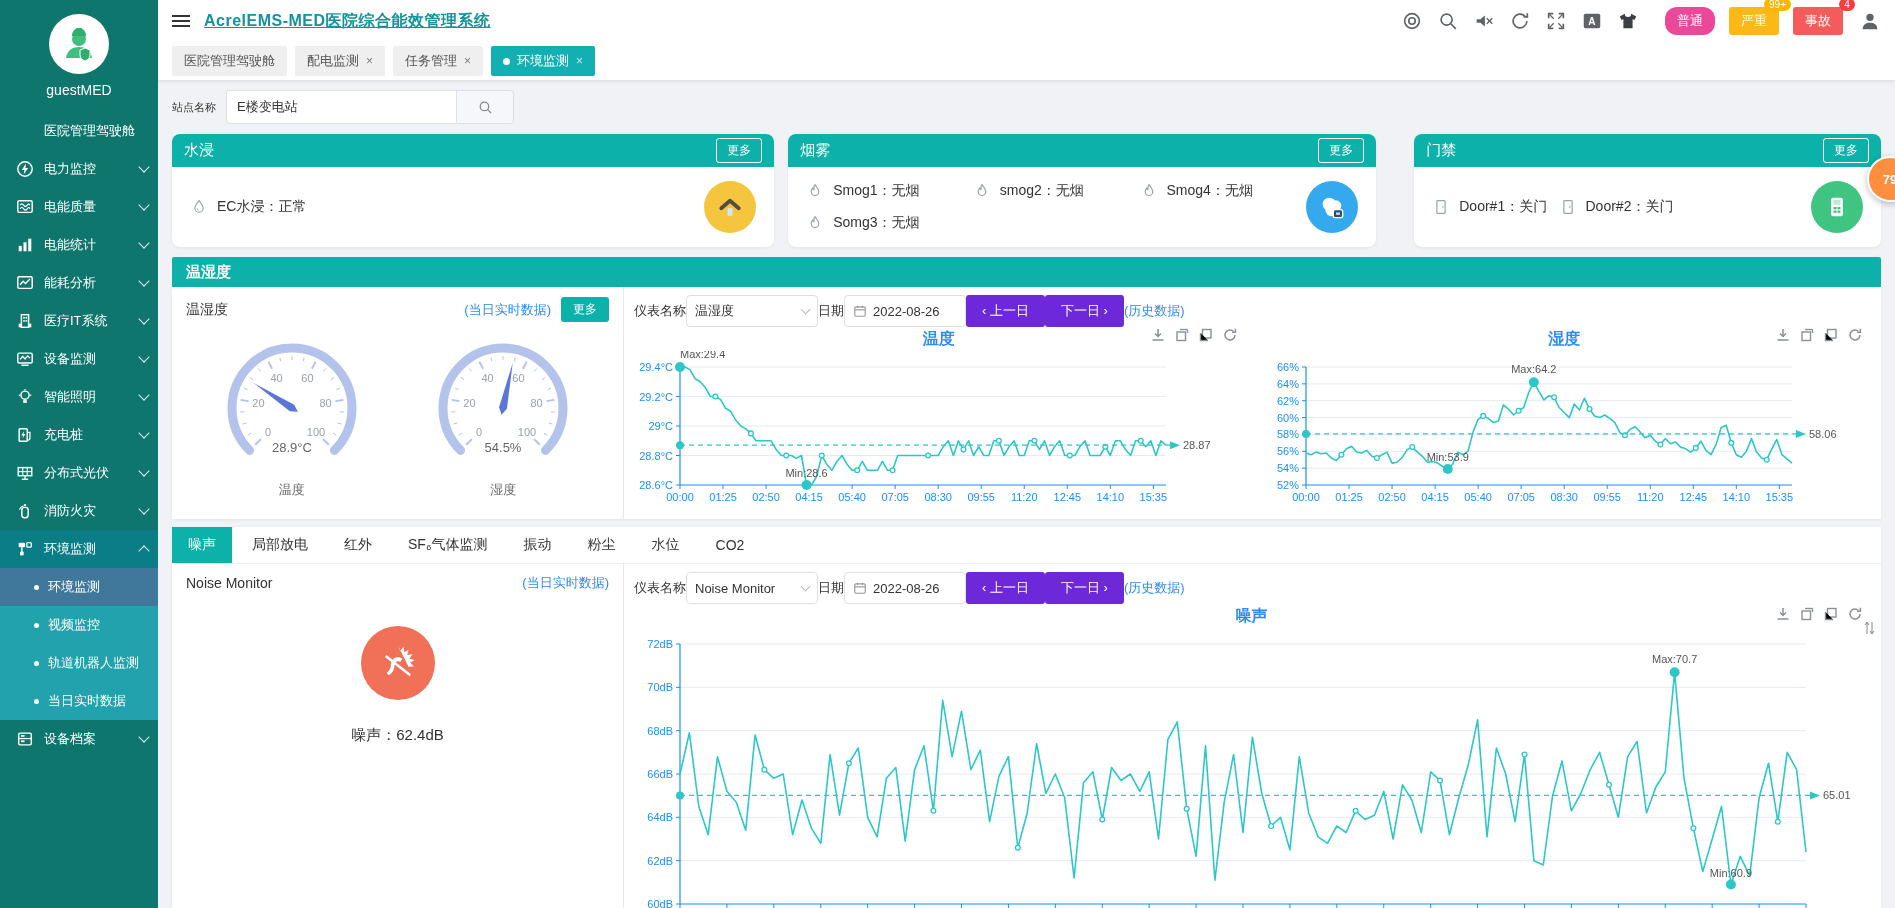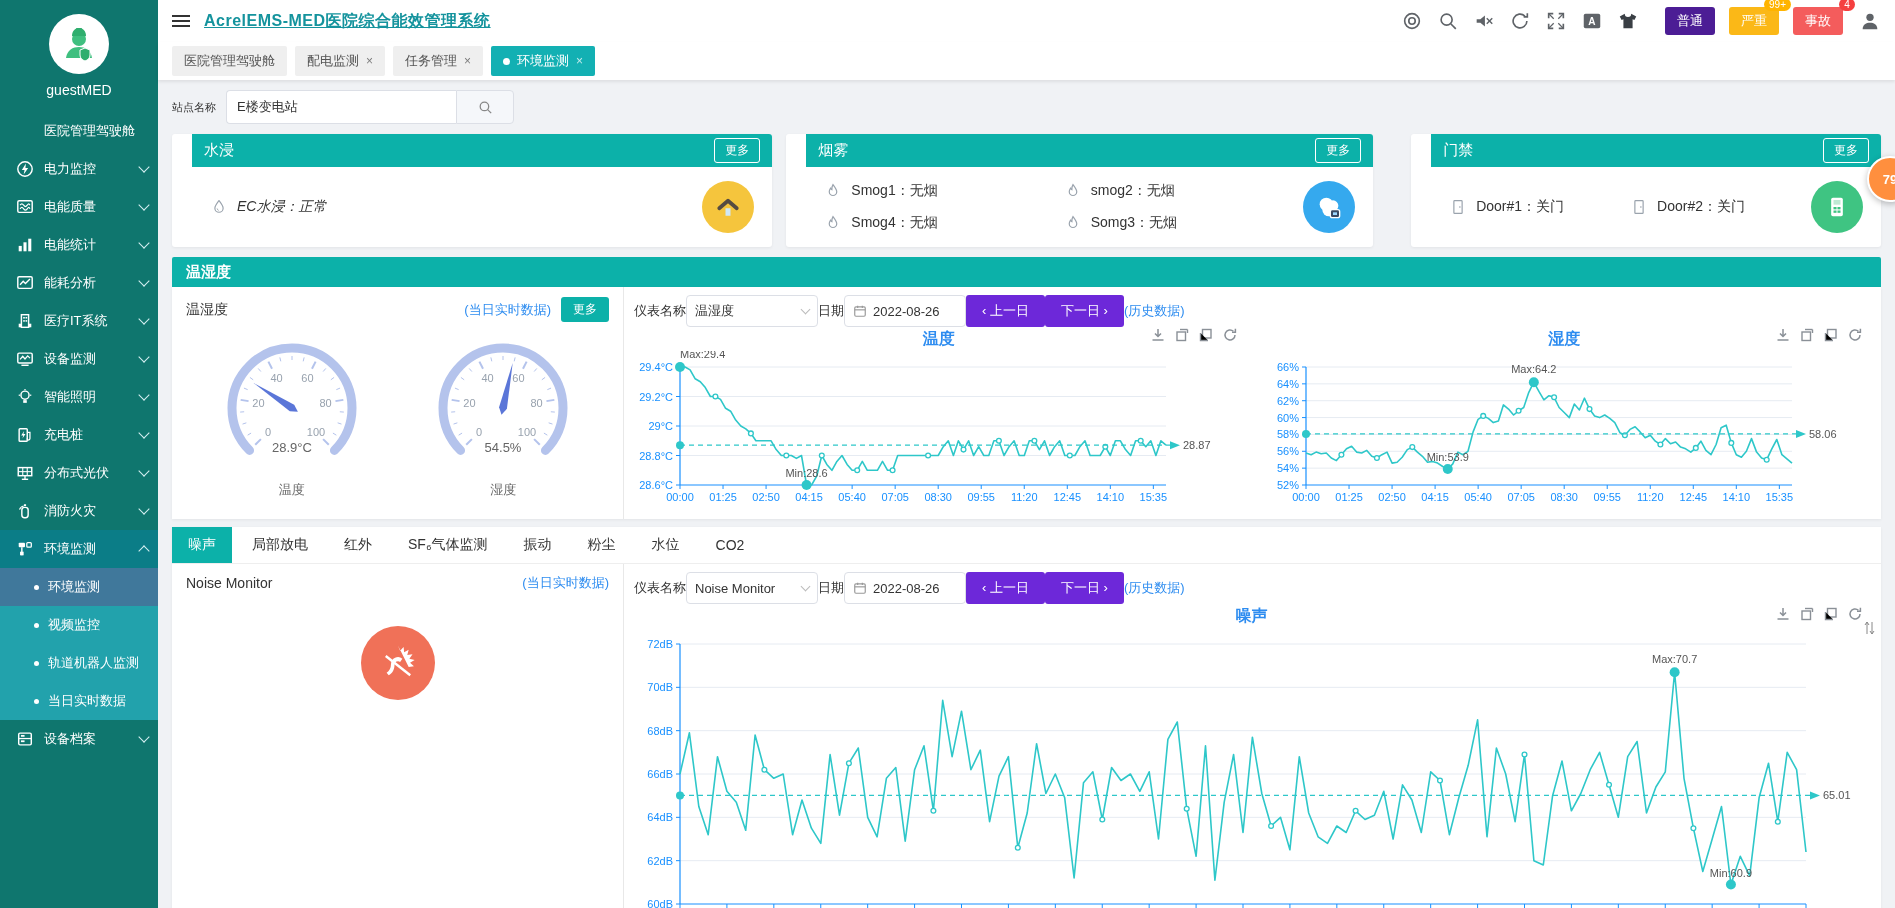--- a/index.html
+++ b/index.html
@@ -44,28 +44,28 @@
   .content { flex:1; padding:10px 14px 0; overflow:hidden; }
 
   
   .searchrow { display:flex; align-items:center; margin-bottom:10px; }
   .searchrow .slabel { font-size:11px; color:#333; margin-right:10px; }
   .sinput { width:230px; height:34px; border:1px solid #dcdfe6; border-right:none; border-radius:4px 0 0 4px; background:#fff; padding:0 10px; font-size:13px; display:flex; align-items:center; color:#333; }
   .sbtn { width:58px; height:34px; border:1px solid #dcdfe6; border-radius:0 4px 4px 0; background:#f5f7fa; display:flex; align-items:center; justify-content:center; cursor:pointer; }
 
   
   .cards { display:flex; gap:14px; margin-bottom:10px; }
-  .card { background:#fff; border-radius:3px; overflow:hidden; box-shadow:0 1px 3px rgba(0,0,0,.06);padding-left:20px; }
+  .card { background:#fff; border-radius:8px; overflow:hidden; box-shadow:0 1px 3px rgba(0,0,0,.06); }
   .card.water { flex:1.29; } .card.smoke { flex:1.26; } .card.door { flex:1;margin-left:24px; }
   .chead { background:#0cb1a9; color:#fff; height:33px; display:flex; align-items:center; padding:0 12px; font-size:15px; }
   .chead .csp { flex:1; }
   .morebtn-o { border:1px solid #fff; color:#fff; font-size:12px; padding:3px 10px; border-radius:3px; cursor:pointer; }
   .cbody { height:80px; display:flex; align-items:center; padding:0 18px; }
-  .citems { flex:1; display:grid; grid-template-columns:1fr 1fr; row-gap:14px; }
-  .citems.one { grid-template-columns:1fr;font-style:italic; }
+  .citems { flex:1; display:grid; grid-template-columns:1fr 1fr 1fr; row-gap:14px; }
+  .citems.one { grid-template-columns:1fr; }
   .citem { display:flex; align-items:center; gap:9px; font-size:14px; color:#333; }
   .citem .ci { width:18px; height:18px; display:inline-flex; }
   .bigcirc { width:52px; height:52px; border-radius:50%; display:flex; align-items:center; justify-content:center; flex:0 0 52px; }
 
   
   .secbar { background:#0cb1a9; color:#fff; height:30px; display:flex; align-items:center; padding:0 14px; font-size:15px; font-weight:bold; border-radius:2px 2px 0 0; }
   .panel { background:#fff; box-shadow:0 1px 3px rgba(0,0,0,.06); }
   .panel-flex { display:flex; }
   .leftcol { width:452px; flex:0 0 452px; padding:10px 14px; border-right:1px solid #e8e8e8; }
   .lc-top { display:flex; align-items:center; }
@@ -337,21 +337,21 @@
               <text x="12" y="16" font-size="11" fill="#fff" text-anchor="middle" font-weight="bold">A</text>
             </svg>
           </span>
           <span class="hicon">
             <svg viewBox="0 0 24 24" width="22" height="22">
               <path d="M8.5 4L3 7l2 4 2-1v10h10V10l2 1 2-4-5.5-3a3.5 3.5 0 0 1-7 0z" fill="#3a3f45"></path>
             </svg>
           </span>
         </span>
       <span id="status-buttons" style="display:flex;align-items:center;">
-          <span class="lvlbtn" style="background: #4c1d95;">普通</span>
+          <span class="lvlbtn" style="background: #ec4899; border-radius: 12px;">普通</span>
           <span class="lvlbtn" style="background: rgb(251, 184, 23);">严重<span class="badge" style="background: rgb(255, 180, 0);">99+</span></span>
           <span class="lvlbtn" style="background: rgb(244, 92, 92);">事故<span class="badge" style="background: rgb(245, 63, 63);">4</span></span>
         </span>
       <span class="usericon">
         <svg viewBox="0 0 24 24" width="22" height="22">
             <circle cx="12" cy="8" r="4" fill="#5f6368"></circle>
             <path d="M4 21c0-5 4-7 8-7s8 2 8 7z" fill="#5f6368"></path>
           </svg>
       </span>
     </div>
@@ -832,20 +832,21 @@
               <span class="bluehint" style="margin-right:0">(当日实时数据)</span>
             </div>
             <div class="noise-icon-wrap">
               <span class="noisecirc">
                 <svg viewBox="0 0 24 24" width="42" height="42">
                   <path d="M12 2l1.2 3 2-2.2.3 3 2.6-1.4-.8 3 3-.4-1.8 2.5 3 .8-2.6 1.6 2.2 2-3 .4z" fill="#fff"></path>
                   <path d="M14.5 9.5a4 4 0 0 0-6.5 3c0 2.5-1 4-2.5 5l1.2 1.5c2-1.2 3.3-3 3.3-6a2 2 0 0 1 3.2-1.6z" fill="#fff"></path>
                   <line x1="5" y1="8" x2="19" y2="19" stroke="#fff" stroke-width="1.4"></line>
                 </svg>
               </span>
+              <div class="noiseval">噪声：62.4dB</div>
             </div>
           </div>
           <div class="rightcol bigchart">
             <div class="ctrls">
               <span class="clabel">仪表名称</span>
               <span class="selectbox">
                   <span class="sv">Noise Monitor</span>
                   <span class="schev"></span>
                 </span>
               <span class="clabel">日期</span>

